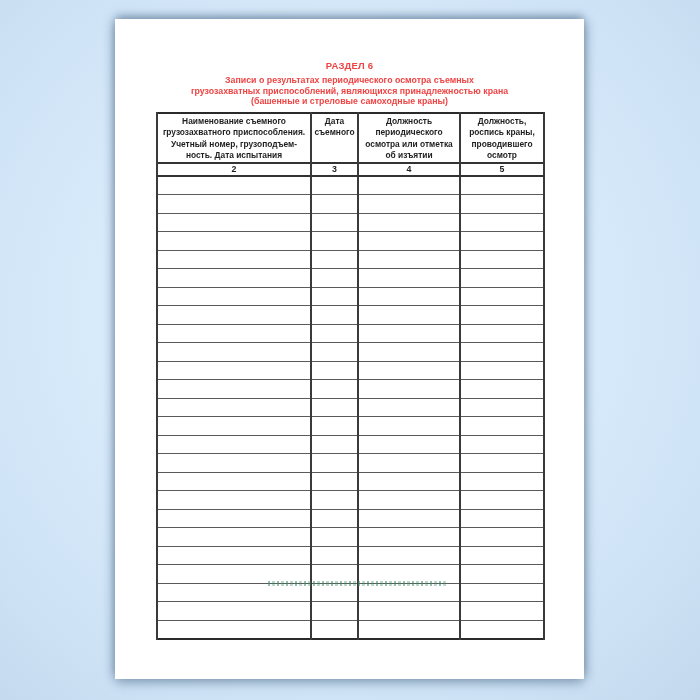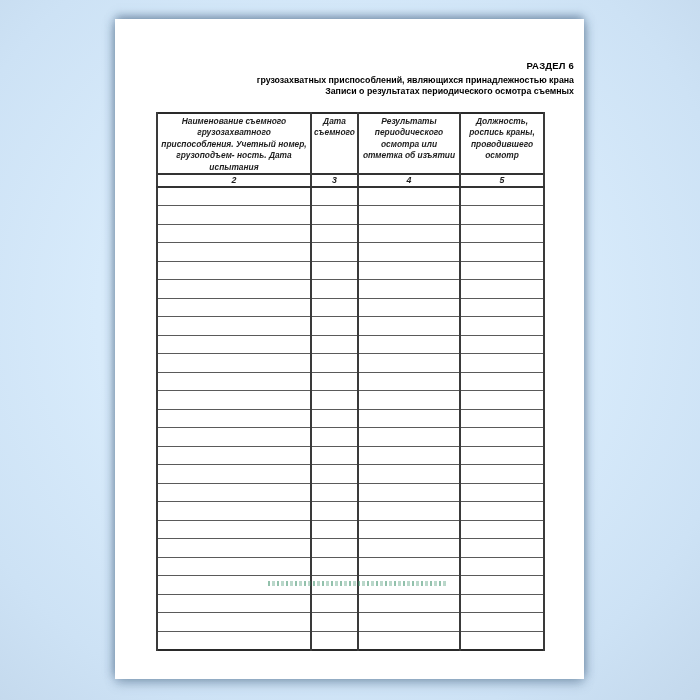--- a/index.html
+++ b/index.html
@@ -16,31 +16,30 @@
     background:#ffffff;
     box-shadow:
       0 -5px 8px -1px rgba(88,116,146,.50),
       0  6px 10px -1px rgba(88,116,146,.42),
      -5px 0 9px -2px rgba(88,116,146,.35),
       5px 0 9px -2px rgba(88,116,146,.35);
   }
 
   .titles {
     position:absolute; top:41px; left:10px; right:10px;
-    text-align:right; font-weight:bold; color:#000000;
+    text-align:center; font-weight:bold; color:#ef4444;
   }
   .doc-title { font-size:9.5px; line-height:12px; margin-bottom:3px; letter-spacing:.2px; }
   .doc-sub   { font-size:8.8px; line-height:10.6px; }
 
   table.form {
     position:absolute; left:41px; top:93px; width:387px;
     border-collapse:collapse; table-layout:fixed;
     color:#1e1e1e; font-weight:bold;
     border:2px solid #2a2a2a;
-    font-style:italic;
   }
   table.form th, table.form td {
     border:1px solid #5a5a5a;
     border-left:2px solid #3a3a3a;
     border-right:2px solid #3a3a3a;
   }
   table.form th {
     font-size:8.4px; line-height:11.4px; font-weight:bold;
     vertical-align:top; text-align:center;
     padding:2px 2px 0 2px; height:50px;
@@ -64,36 +63,37 @@
   }
 </style>
 </head>
 <body>
 
 <div class="stage">
   <div class="page">
 
     <div class="titles">
       <div class="doc-title">РАЗДЕЛ 6</div>
+      <div class="doc-sub">Записи о результатах периодического осмотра съемных</div>
       <div class="doc-sub">грузозахватных приспособлений, являющихся принадлежностью крана</div>
-      <div class="doc-sub">Записи о результатах периодического осмотра съемных</div>
+      <div class="doc-sub">(башенные и стреловые самоходные краны)</div>
     </div>
 
     <table class="form">
       <colgroup>
         <col style="width:154px">
         <col style="width:47px">
         <col style="width:102px">
         <col style="width:84px">
       </colgroup>
       <thead>
         <tr>
           <th>Наименование съемного грузозахватного приспособления. Учетный номер, грузоподъем- ность. Дата испытания</th>
           <th>Дата съемного</th>
-          <th>Результаты периодического осмотра или отметка об изъятии</th>
+          <th>Должность периодического осмотра или отметка об изъятии</th>
           <th>Должность, роспись краны, проводившего осмотр</th>
         </tr>
         <tr class="nums">
           <td>2</td>
           <td>3</td>
           <td>4</td>
           <td>5</td>
         </tr>
       </thead>
       <tbody class="blank">

